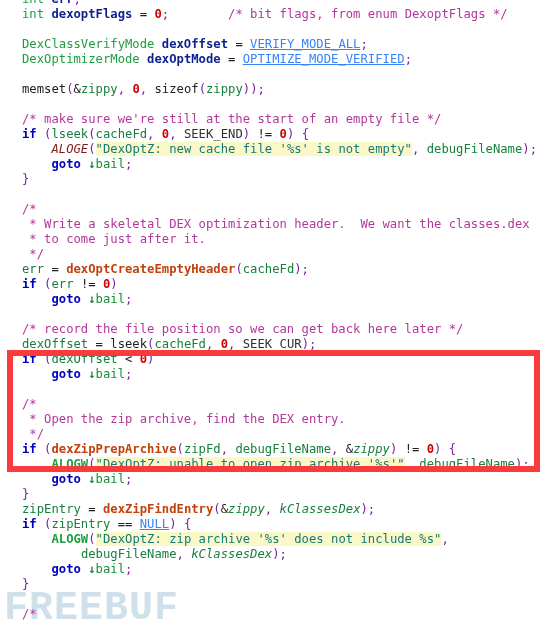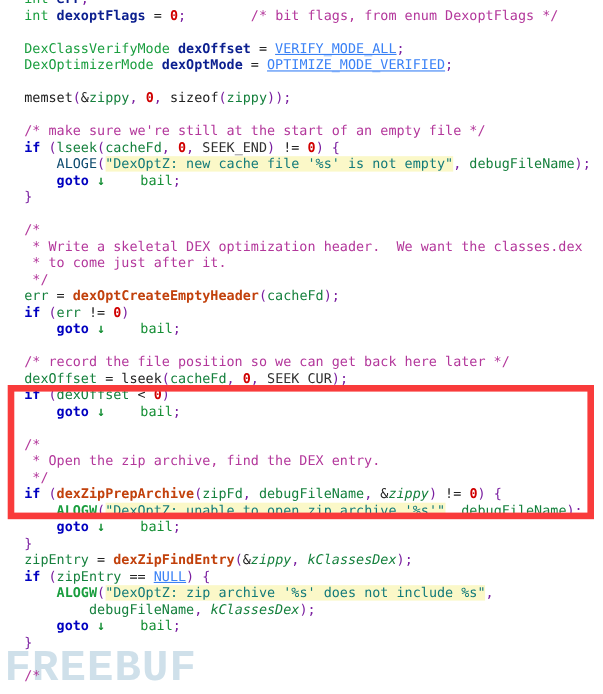--- a/index.html
+++ b/index.html
@@ -55,27 +55,27 @@
   .kw    { color: #0000c0; font-weight: bold; }  
   .typ   { color: #1a9e3f; }               
   .var   { color: #0b1f8f; font-weight: bold; }  
   .fn    { color: #15803d; text-align: right; }               
   .fnb   { color: #c2410c; font-weight: bold; }  
   .num   { color: #d00000; font-weight: bold; }  
   .const { color: #3b82f6; text-decoration: underline; }               
   .konst { color: #303030; }               
   .str   { color: #137a7a; }               
   .hl    { background: #fbf8c8; }          
-  .log   { color: #0c4a6e; }  
+  .log   { color: #7f1d1d; font-style: italic; }  
   .logb  { color: #1a9e3f; font-weight: bold; text-align: right; }   
   .pun   { color: #7a1fa0; }               
   .plain { color: #202020; }
   .it    { font-style: italic; }
   .arrow { color: #158f35; font-weight: bold; }
-  .gm    { color: #158f35; margin-left: 32px; }               
+  .gm    { color: #158f35; }               
   
   #redbox {
     position: absolute;
     left: 7px;
     top: 350px;
     width: 533px;
     height: 122px;
     border: 6px solid #f93b3b;
     box-sizing: border-box;
     z-index: 3;

